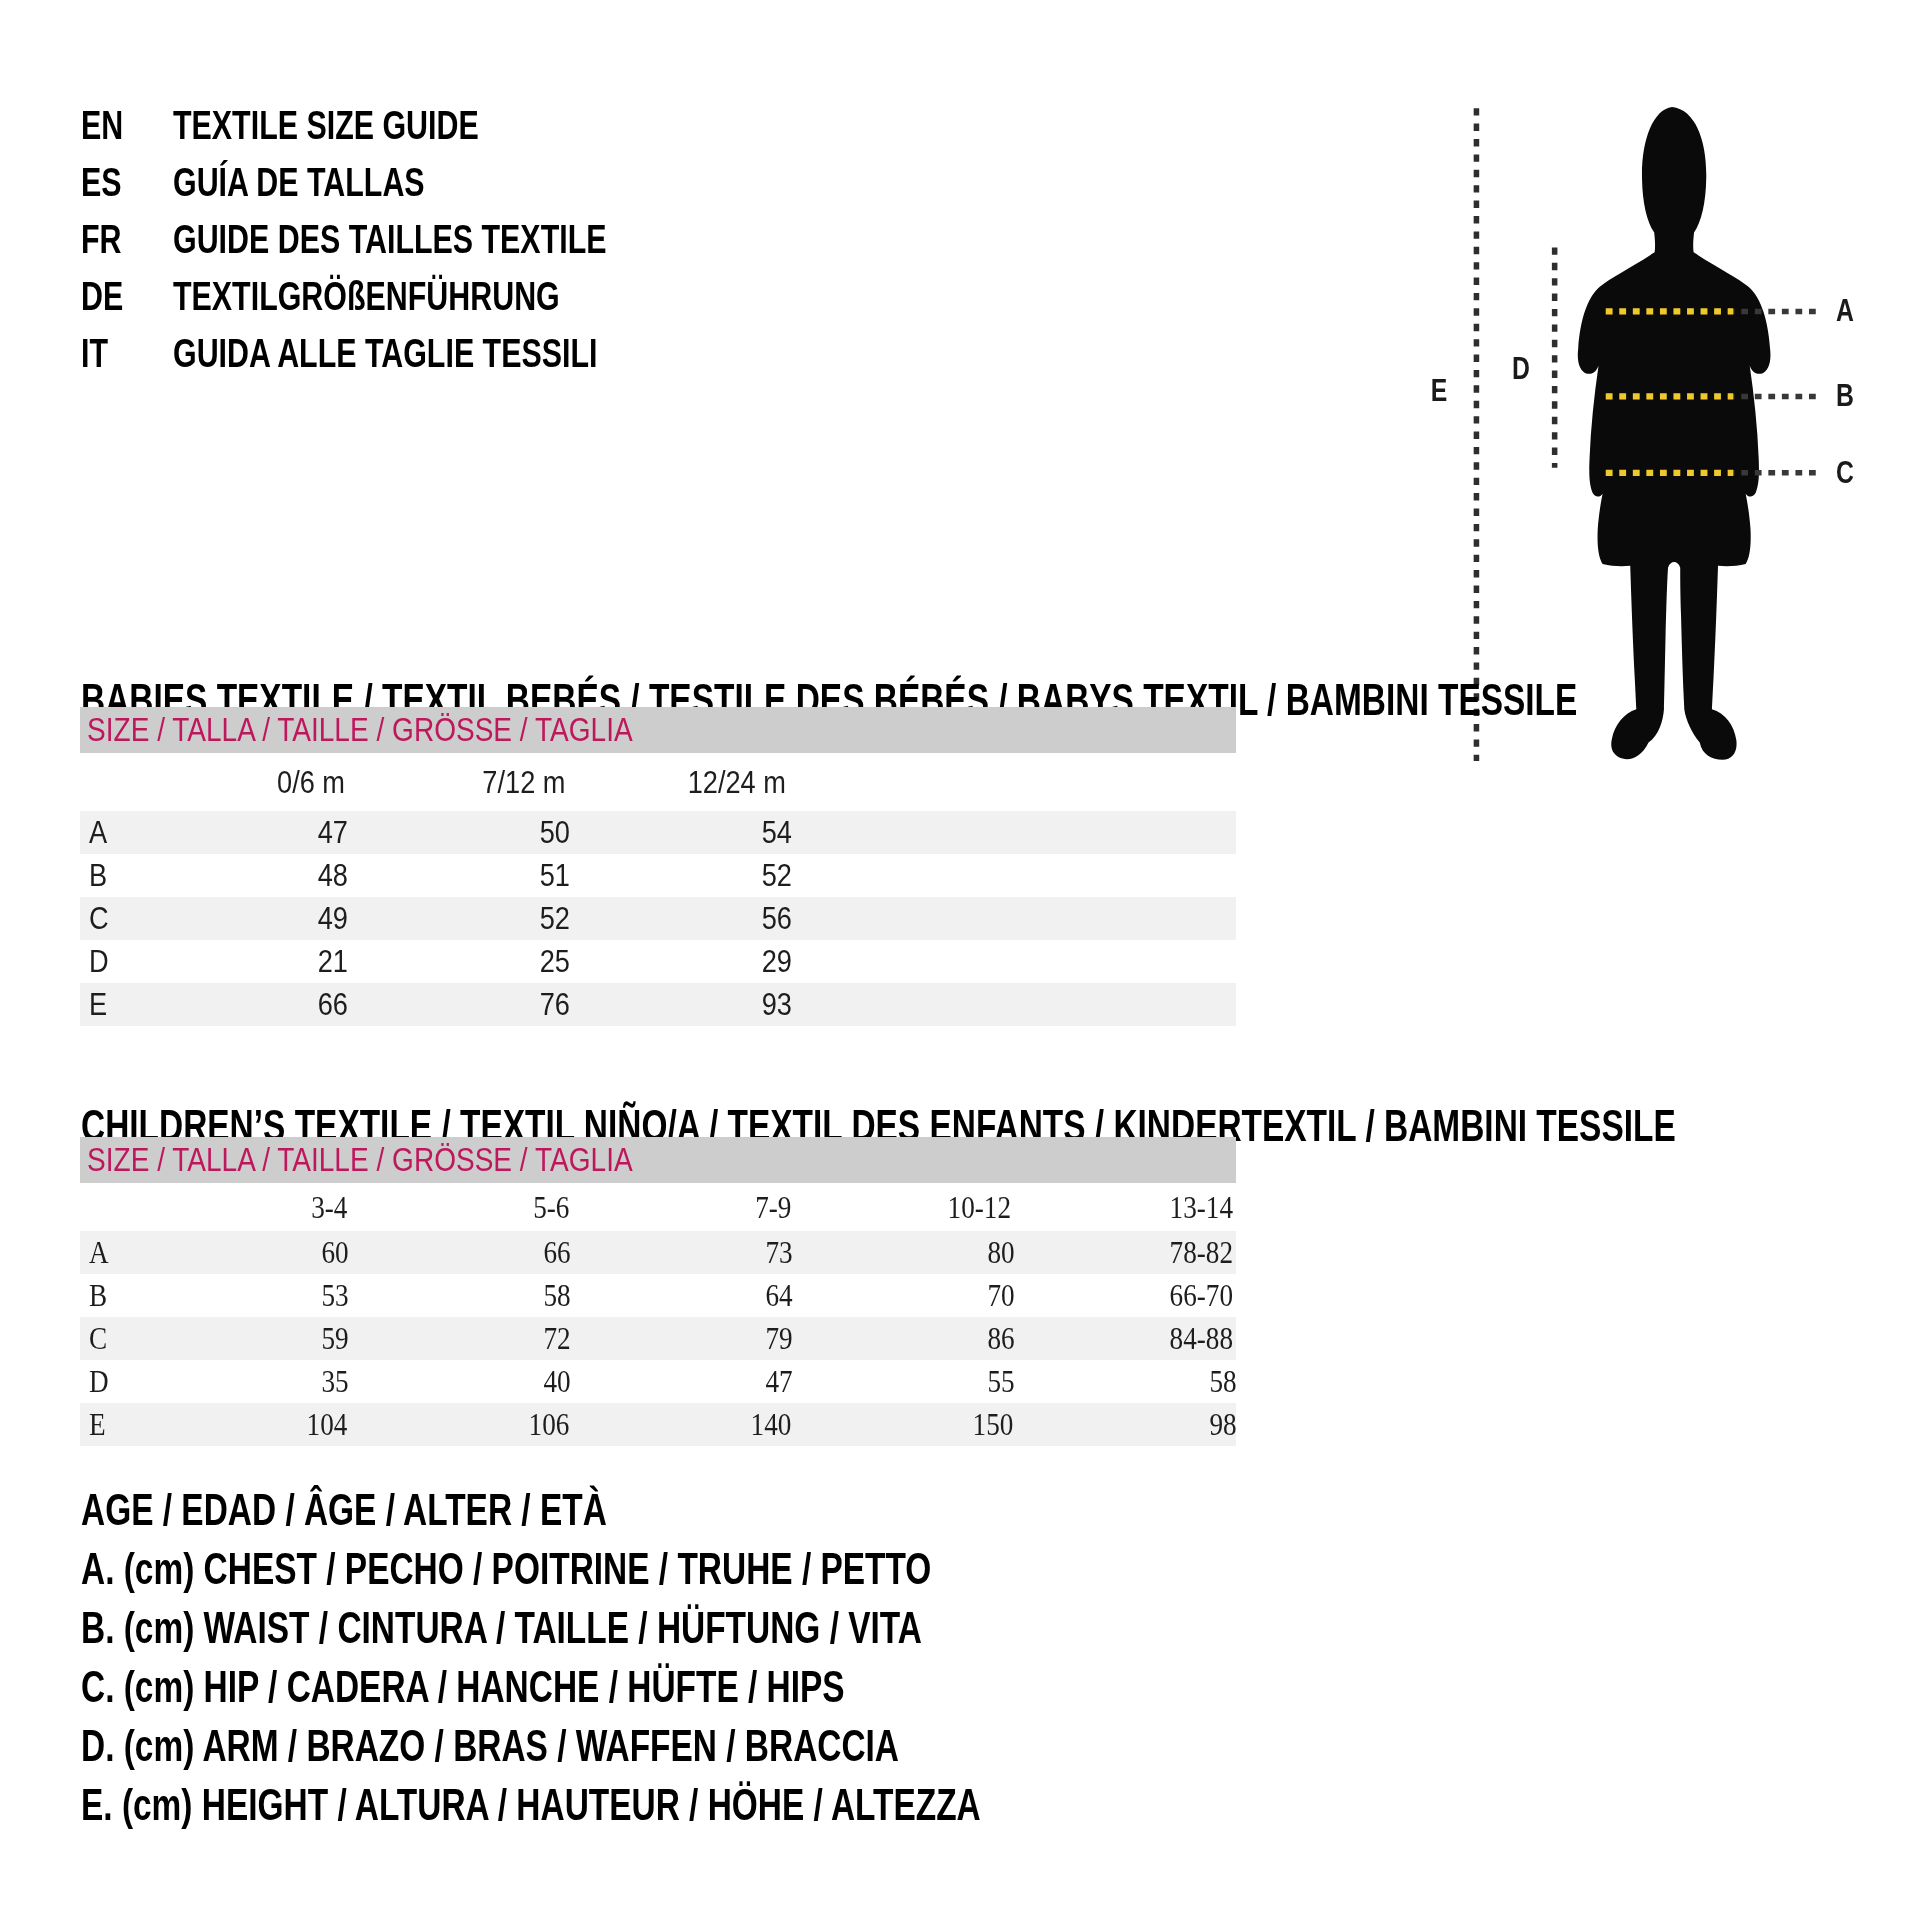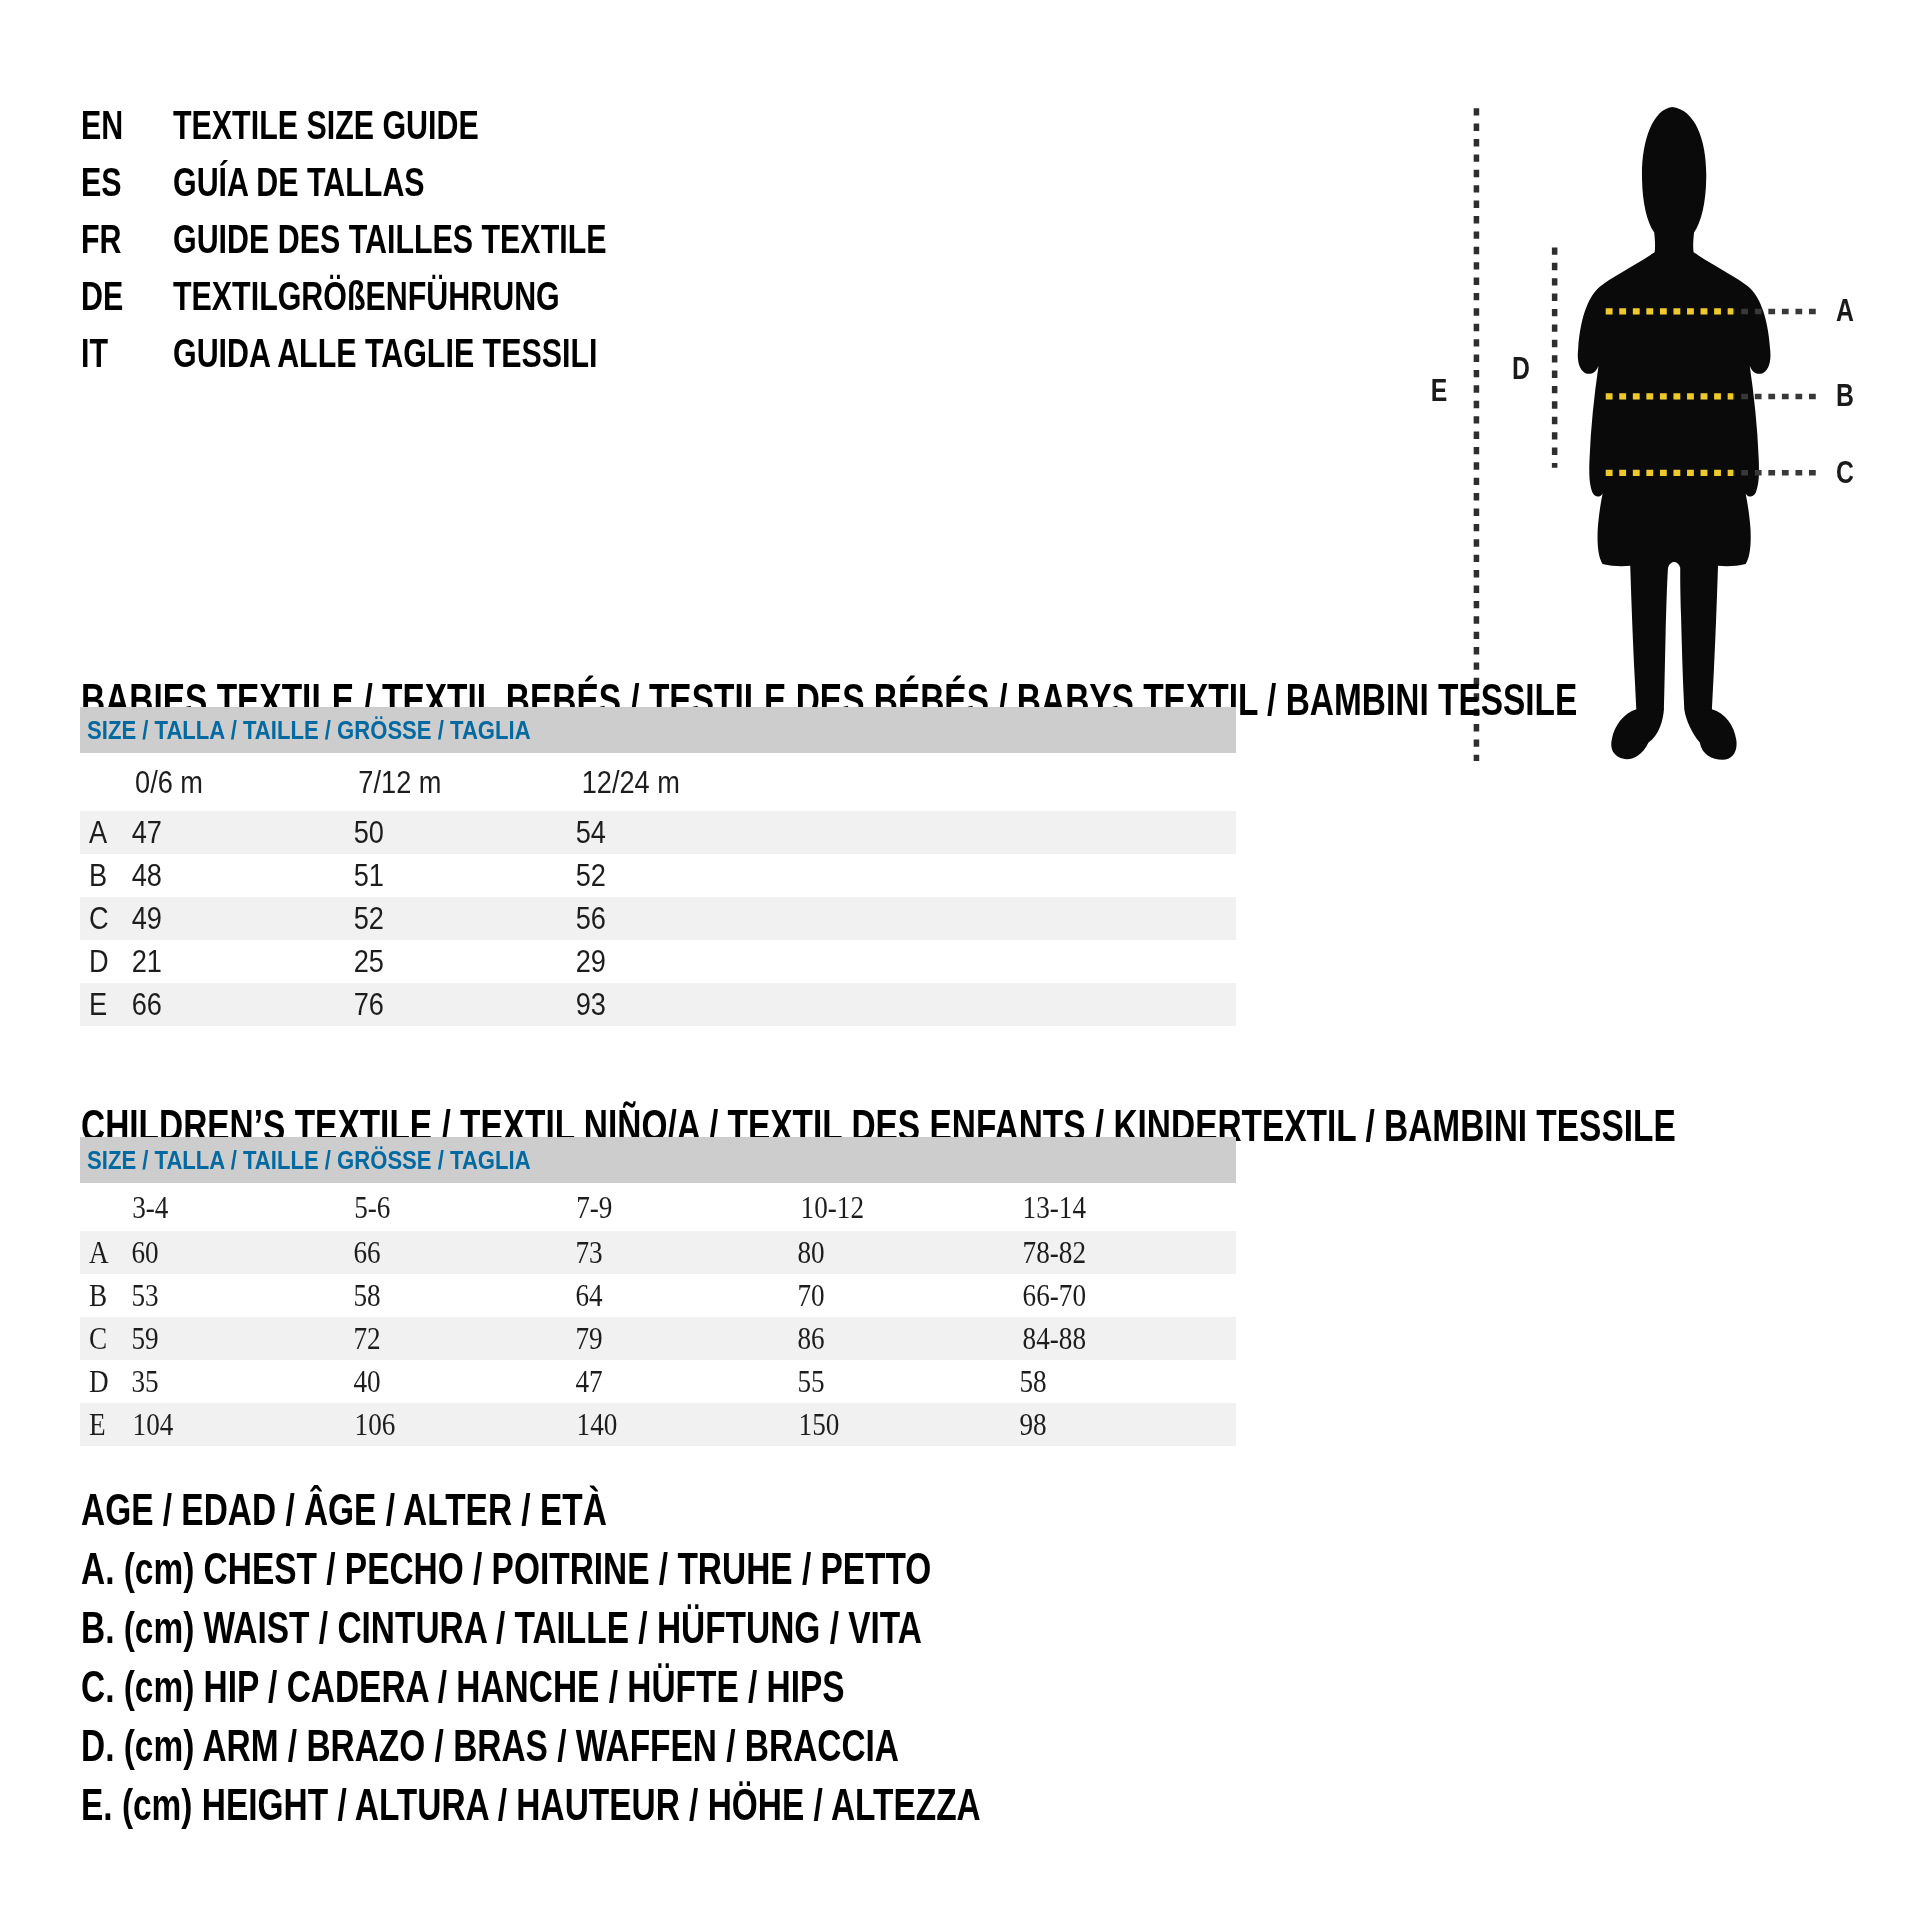--- a/index.html
+++ b/index.html
@@ -22,31 +22,31 @@
   
   .sec-title{position:absolute;left:81px;font-size:44px;font-weight:700;line-height:53px;white-space:nowrap;}
   #babies-title{top:636px;}
   #children-title{top:1062px;}
 
   
   .tbl{position:absolute;left:80px;width:1156px;}
   #babies-tbl{top:707px;}
   #children-tbl{top:1137px;}
   .bar{height:46px;background:#cdcdcd;display:flex;align-items:center;padding-left:7.4px;
-       font-size:26px;font-weight:700;color:#0369a1;}
+       font-size:33px;font-weight:400;color:#be185d;}
   .grid-row{display:grid;align-items:center;font-size:32px;color:#1d1d1d;}
   .g3{grid-template-columns:49px repeat(3,222px);}
   .g5{grid-template-columns:49px repeat(5,222px);font-family:Liberation Serif, serif;}
   .colhead-b{height:58px;}
   .colhead-c{height:48px;}
   .trow{height:43px;}
   .trow.stripe{background:#f1f1f1;}
   .cell{overflow:visible;}
   .cell.lab{padding-left:8.6px;}
-  .cell.val{text-align:left;}
+  .cell.val{text-align:right;}
 
   
   .legend{position:absolute;left:81px;top:1480px;}
   .legend-line{height:59px;line-height:59px;font-size:44px;font-weight:700;}
 
   
   .figure{position:absolute;left:1405px;top:92px;width:521px;height:684px;}
   .figure svg{position:absolute;left:0;top:0;}
   .mlabel{position:absolute;font-size:31px;font-weight:700;color:#1a1a1a;
           transform:translate(-50%,-50%) scaleX(0.8);}

